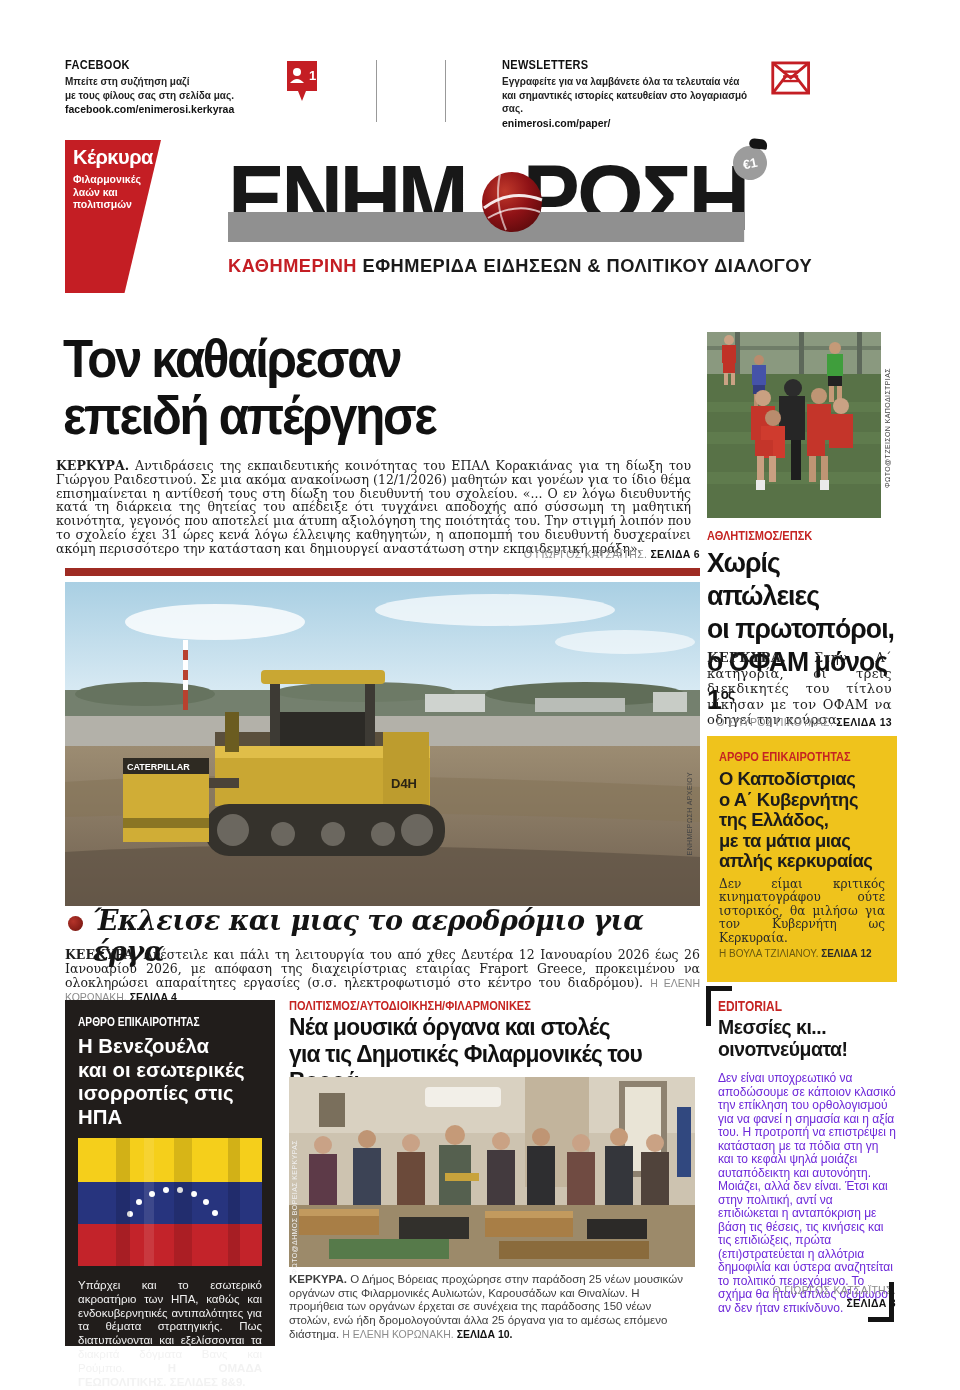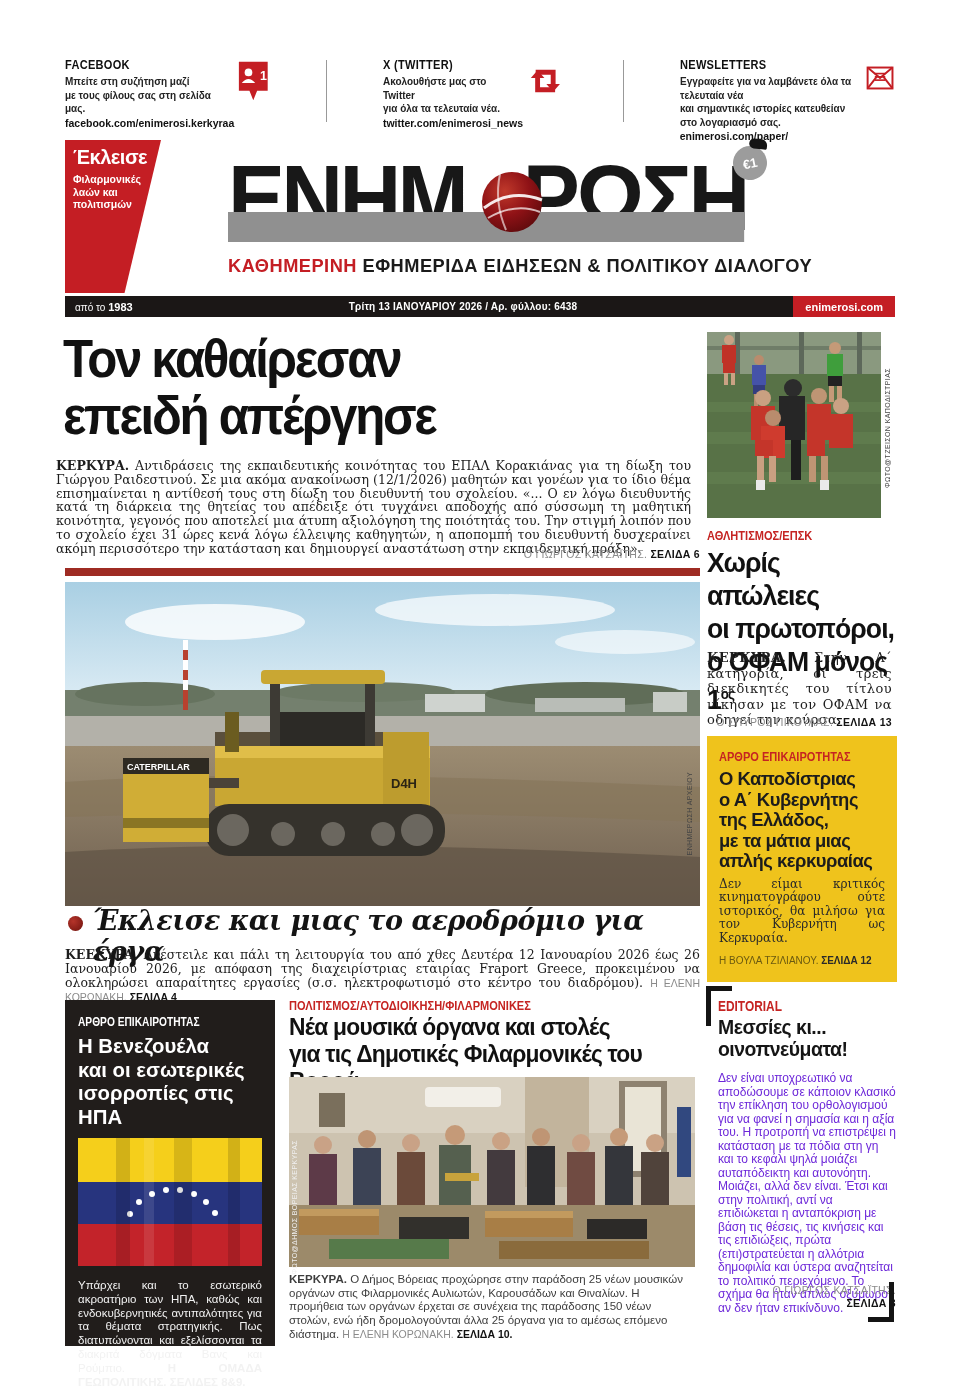--- a/index.html
+++ b/index.html
@@ -82,21 +82,21 @@
   .sport-headline sup { font-size:14px; }
   .sport-body { left:707px; top:650px; width:185px; font-size:13px; line-height:15.5px; letter-spacing:.4px;}
   .sport-byline { left:707px; top:716px; width:185px; text-align:right; }
 
   
   .yellow-box { left:707px; top:736px; width:190px; height:246px; background:#EFC31C; padding:11px 12px; }
   .ybox-headline { margin-top:4px; font-size:19px; line-height:20.5px; font-weight:bold; letter-spacing:-.5px;
                    white-space:pre-line; color:#1c1c1c; transform:scaleX(.97); transform-origin:0 0;}
   .ybox-body { margin-top:6px; font-family:"DejaVu Serif", serif; font-size:12px; line-height:13.5px;
                text-align:justify; color:#2a2a2a;}
-  .ybox-byline { margin-top:10px; font-size:10px; color:#6b5a10; }
+  .ybox-byline { margin-top:3px; font-size:10px; color:#6b5a10; }
   .ybox-byline b { color:#2a2a2a; }
 
   
   .black-box { left:65px; top:1000px; width:210px; height:346px; background:#211D1B; padding:12px 13px; color:#fff; }
   .bbox-tag { color:#fff; font-weight:bold; font-size:12px; transform:scaleX(.85); transform-origin:0 0; display:inline-block; white-space:nowrap;}
   .bbox-headline { margin-top:4px; font-size:21px; line-height:23.5px; font-weight:bold; white-space:pre-line;
                    transform:scaleX(.97); transform-origin:0 0;}
   .bbox-body { margin-top:9px; font-size:11.5px; line-height:13.8px; text-align:justify; color:#f2f2f2; }
   .flag { margin-top:10px; }
 
@@ -131,55 +131,41 @@
         <div class="soc-url">facebook.com/enimerosi.kerkyraa</div>
       </div>
       <svg width="36" height="48" viewBox="0 0 36 48">
         <path d="M3 3 h30 v30 h-11 l-4 10 -4-10 h-11 z" fill="#C41E24"></path>
         <circle cx="13" cy="14" r="4" fill="#fff"></circle>
         <path d="M6 25 q7 -8 14 0 z" fill="#fff"></path>
         <text x="25" y="22" font-size="13" fill="#fff" font-weight="bold" font-family="Liberation Sans, sans-serif">1</text>
       </svg>
     </div>
     <div class="vdiv"></div>
-    <div class="social-col" style="width:225px">
-      <div>
-        <div class="soc-title">X (TWITTER)</div>
-        <div class="soc-text">Ακολουθήστε μας στο Twitter
-για όλα τα τελευταία νέα.</div>
-        <div class="soc-url">twitter.com/enimerosi_news</div>
-      </div>
-      <svg width="44" height="46" viewBox="0 0 44 46">
-        <path d="M12 14 h18 v14" fill="none" stroke="#C41E24" stroke-width="5"></path>
-        <path d="M30 34 l-7 -8 h14 z" fill="#C41E24"></path>
-        <path d="M32 32 h-18 v-14" fill="none" stroke="#C41E24" stroke-width="5"></path>
-        <path d="M14 12 l7 8 h-14 z" fill="#C41E24"></path>
-      </svg>
-    </div>
     <div class="vdiv"></div>
     <div class="social-col" style="width:310px">
       <div>
         <div class="soc-title">NEWSLETTERS</div>
         <div class="soc-text">Εγγραφείτε για να λαμβάνετε όλα τα τελευταία νέα
 και σημαντικές ιστορίες κατευθείαν στο λογαριασμό σας.</div>
         <div class="soc-url">enimerosi.com/paper/</div>
       </div>
       <svg width="46" height="40" viewBox="0 0 46 40">
         <rect x="4" y="4" width="38" height="32" fill="none" stroke="#C41E24" stroke-width="3"></rect>
         <path d="M4 36 L18 18 M42 36 L28 18" stroke="#C41E24" stroke-width="3" fill="none"></path>
         <path d="M4 4 L23 20 L42 4" fill="none" stroke="#C41E24" stroke-width="3"></path>
         <rect x="15" y="12" width="16" height="2.5" fill="#C41E24"></rect>
         <rect x="15" y="17" width="16" height="2.5" fill="#C41E24"></rect>
         <rect x="15" y="22" width="16" height="2.5" fill="#C41E24"></rect>
       </svg>
     </div>
   </div>
 
   <div class="abs kerkyra-box">
-    <div class="kerkyra-title">Έκλεισε</div>
+    <div class="kerkyra-title">Κέρκυρα</div>
     <div class="kerkyra-sub">Φιλαρμονικές
 λαών και
 πολιτισμών</div>
   </div>
 
   <div class="abs logo-wrap">
     <div class="logo-text"><span>ΕΝΗΜ</span><span style="display:inline-block;width:62px"></span><span>ΡΩΣΗ</span>
       <div class="logo-gray-strip"></div>
     </div>
     <svg class="logo-globe" viewBox="0 0 64 64">
@@ -194,25 +180,20 @@
       <path d="M4 38 Q 30 18 62 30" fill="none" stroke="#ffffff" stroke-width="3" opacity=".9"></path>
       <path d="M8 48 Q 36 32 60 42" fill="none" stroke="#ffffff" stroke-width="2" opacity=".7"></path>
       <path d="M20 4 Q 14 32 26 60" fill="none" stroke="#ffffff" stroke-width="2" opacity=".6"></path>
     </svg>
     <div class="price-badge">
         <span>€1</span>
       </div>
   </div>
   <div class="abs logo-sub"><span class="accent">ΚΑΘΗΜΕΡΙΝΗ</span><span> ΕΦΗΜΕΡΙΔΑ ΕΙΔΗΣΕΩΝ &amp; ΠΟΛΙΤΙΚΟΥ ΔΙΑΛΟΓΟΥ</span></div>
 
-  <div class="abs datebar">
-    <span class="since"><span>από το </span><b>1983</b></span>
-    <span class="dateline">Τρίτη 13 ΙΑΝΟΥΑΡΙΟΥ 2026 / Αρ. φύλλου: 6438</span>
-    <span class="site-box">enimerosi.com</span>
-  </div>
 
   <div class="abs lead-headline">Τον καθαίρεσαν
 επειδή απέργησε</div>
   <p class="abs serif-body lead-body"><b>ΚΕΡΚΥΡΑ.</b><span> Αντιδράσεις της εκπαιδευτικής κοινότητας του ΕΠΑΛ Κορακιάνας για τη δίωξη του Γιώργου Ραιδεστινού. Σε μια ακόμα ανακοίνωση (12/1/2026) μαθητών και γονέων για το ίδιο θέμα επισημαίνεται η αντίθεσή τους στη δίωξη του διευθυντή του σχολείου. «... Ο εν λόγω διευθυντής κατά τη διάρκεια της θητείας του απέδειξε ότι τυγχάνει αποδοχής από σύσσωμη τη μαθητική κοινότητα, γεγονός που αποτελεί μια άτυπη αξιολόγηση της ποιότητάς του. Την στιγμή λοιπόν που το σχολείο έχει 31 ώρες κενά λόγω έλλειψης καθηγητών, η αποπομπή του διευθυντή δυσχεραίνει ακόμη περισσότερο την κατάσταση και δημιουργεί αναστάτωση στην εκπαιδευτική πράξη».</span></p>
   <div class="abs byline lead-byline"><span>Ο ΓΙΩΡΓΟΣ ΚΑΤΣΑΪΤΗΣ. </span><b>ΣΕΛΙΔΑ 6</b></div>
 
   <div class="abs maroon-divider"></div>
 
   <svg class="abs photo bull-photo" width="635" height="324" viewBox="0 0 635 324">
     <defs>

